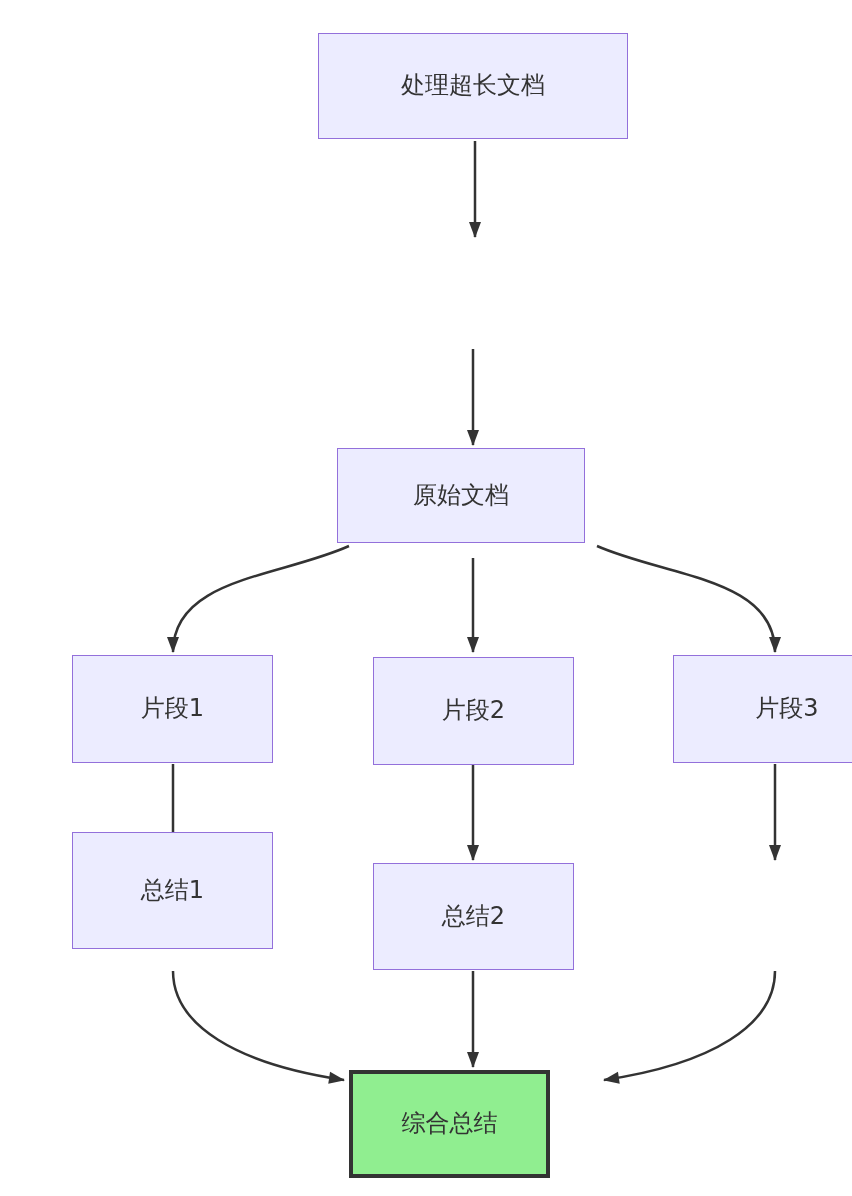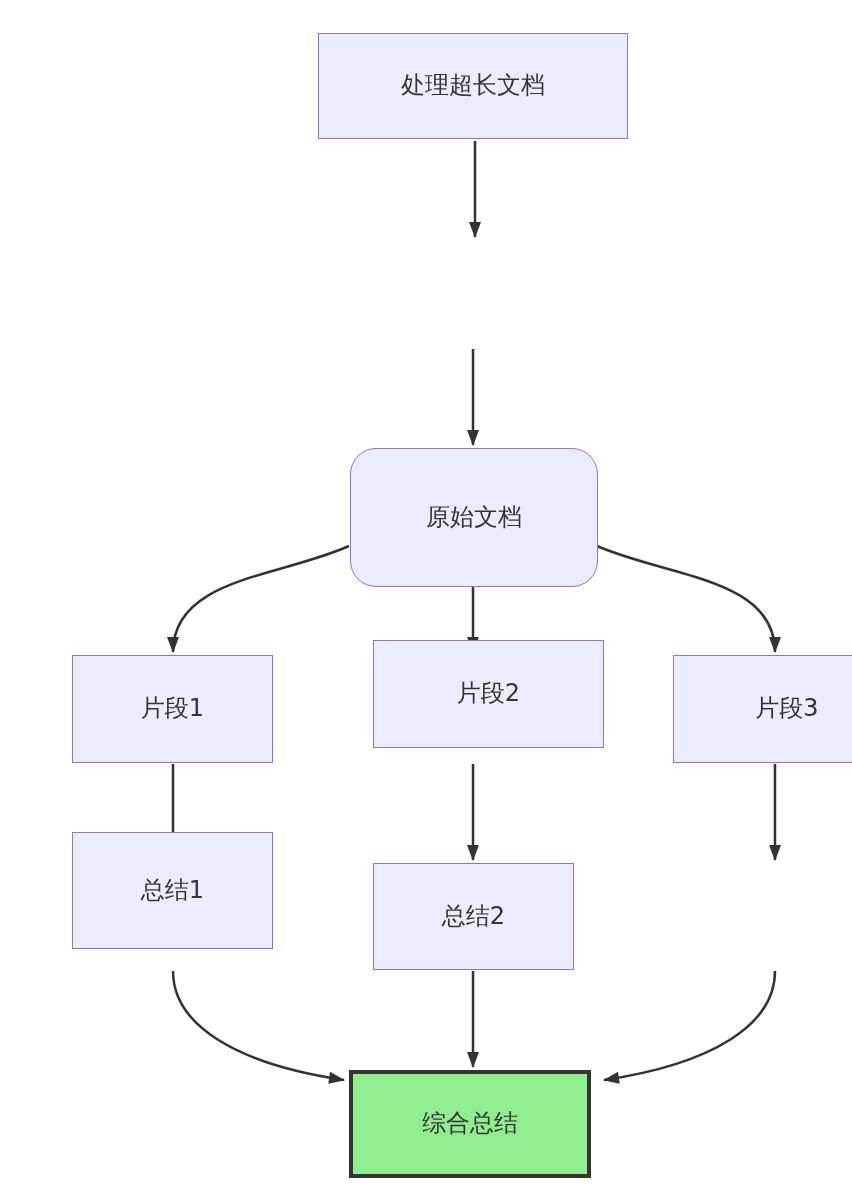--- a/index.html
+++ b/index.html
@@ -55,28 +55,28 @@
     background: var(--strategy-fill);
     border: 4px solid var(--emphasis-border);
   }
   .node.final {
     background: var(--final-fill);
     border: 4px solid var(--emphasis-border);
   }
   
   #node-A { left: 278px; top: 33px;   width: 310px; height: 106px; }
   #node-B { left: 276px; top: 240px;  width: 314px; height: 108px; }
-  #node-C { left: 310px; top: 448px;  width: 248px; height: 139px; border-radius: 26px; }
+  #node-C { left: 297px; top: 448px;  width: 248px; height: 95px; }
   #node-D { left: 32px;  top: 655px;  width: 201px; height: 108px; text-align: right; }
-  #node-E { left: 333px; top: 640px;  width: 231px; height: 108px; }
+  #node-E { left: 333px; top: 657px;  width: 201px; height: 108px; }
   #node-F { left: 633px; top: 655px;  width: 228px; height: 108px; }
   #node-G { left: 32px;  top: 832px;  width: 201px; height: 117px; }
   #node-H { left: 333px; top: 863px;  width: 201px; height: 107px; }
   #node-I { left: 633px; top: 863px;  width: 204px; height: 107px; }
-  #node-J { left: 309px; top: 1070px; width: 242px; height: 108px; }
+  #node-J { left: 309px; top: 1070px; width: 201px; height: 108px; }
 </style>
 </head>
 <body>
 
 <div class="canvas">
 
   <svg class="edges-layer" width="852" height="1196" viewBox="0 0 852 1196" xmlns="http://www.w3.org/2000/svg">
     <defs>
       <marker id="arrowhead" markerUnits="userSpaceOnUse" markerWidth="20" markerHeight="16" viewBox="0 0 20 16" refX="17" refY="8" orient="auto">
         <path d="M2,2 L18,8 L2,14 Z" fill="#333333"></path>

